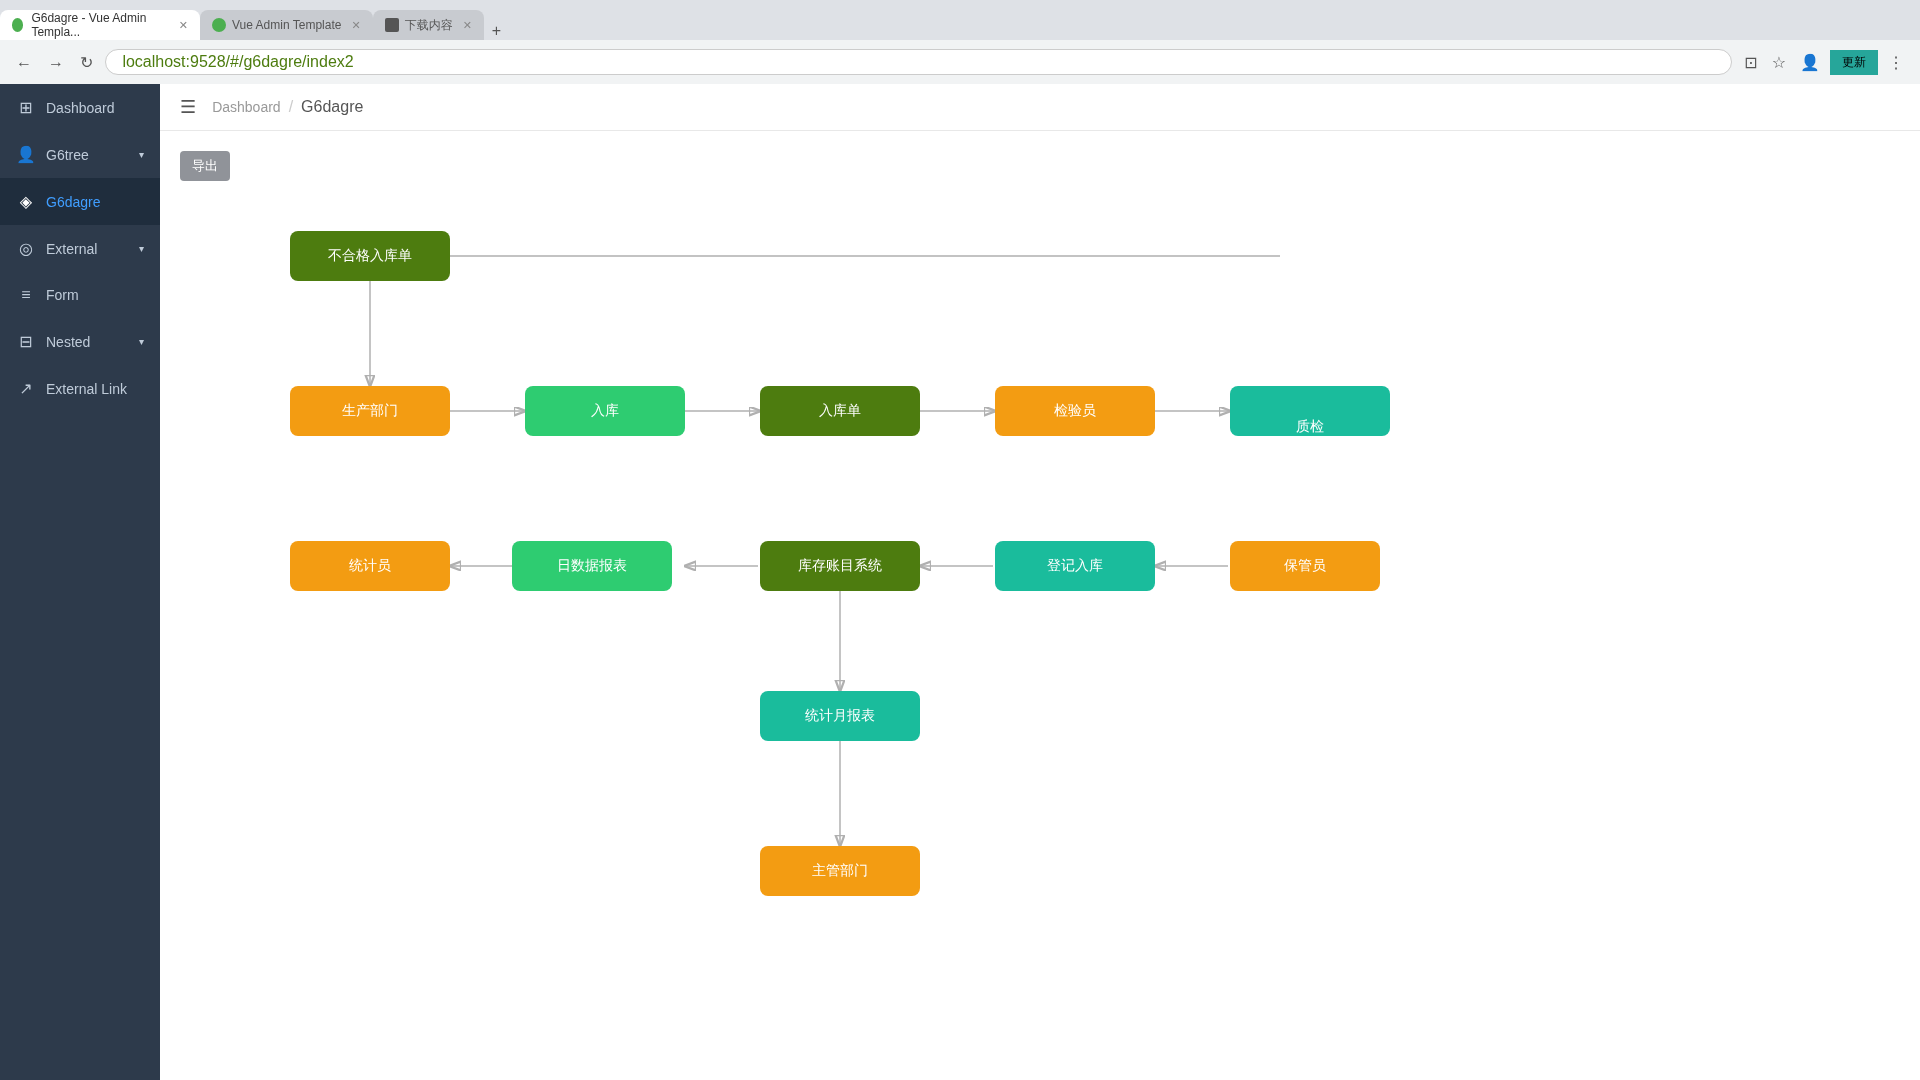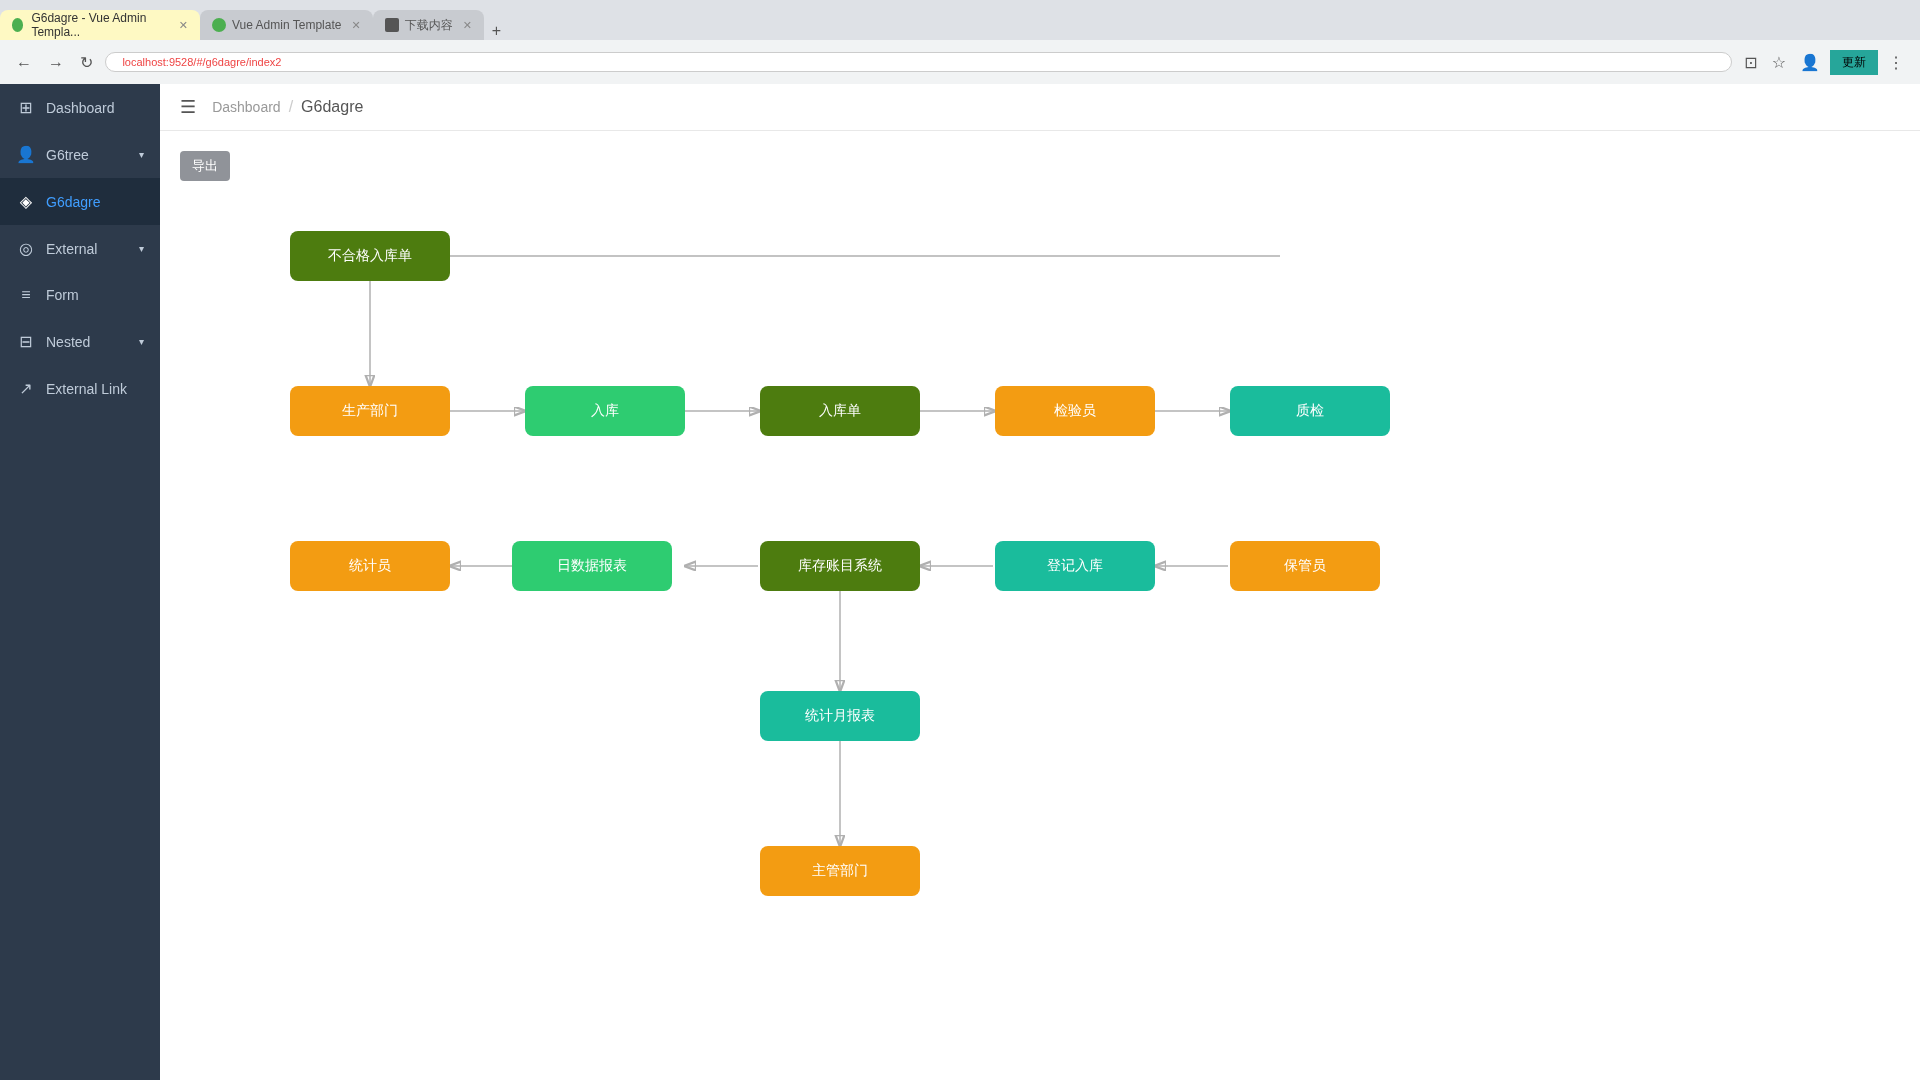--- a/index.html
+++ b/index.html
@@ -2,30 +2,30 @@
 <html><head>
   <meta charset="utf-8">
   <style>
     * { margin: 0; padding: 0; box-sizing: border-box; }
     body { font-family: 'Microsoft YaHei', Arial, sans-serif; background: #f0f2f5; display: flex; flex-direction: column; height: 100vh; overflow: hidden; }
 
     
     .browser-chrome { background: #dee1e6; flex-shrink: 0; }
     .tab-bar { display: flex; align-items: flex-end; padding: 8px 0 0 0; height: 40px; background: #dee1e6; }
     .tab { display: flex; align-items: center; padding: 0 12px; height: 30px; background: #fff; border-radius: 8px 8px 0 0; font-size: 12px; color: #333; max-width: 200px; gap: 6px; position: relative; }
-    .tab.active { background: #fef9c3; z-index: 1; gap: 8px; }
+    .tab.active { background: #ffffff; z-index: 1; gap: 8px; }
     .tab.inactive { background: #c8cbd0; color: #555; }
     .tab-favicon { width: 14px; height: 14px; border-radius: 2px; }
     .tab-favicon.green { background: #4caf50; border-radius: 50%; }
     .tab-favicon.download { background: #555; }
     .tab-close { margin-left: 4px; color: #888; font-size: 11px; cursor: pointer; }
     .tab-new { background: none; border: none; font-size: 16px; color: #555; padding: 0 8px; cursor: pointer; }
     .nav-bar { display: flex; align-items: center; padding: 6px 12px; background: #f1f3f4; gap: 8px; height: 44px; }
     .nav-btn { background: none; border: none; font-size: 16px; color: #555; cursor: pointer; padding: 4px; border-radius: 4px; }
-    .address-bar { flex: 1; background: #fff; border: 1px solid #ccc; border-radius: 20px; padding: 3px 16px; font-size: 11px; color: #ef4444; }
+    .address-bar { flex: 1; background: #fff; border: 1px solid #ccc; border-radius: 20px; padding: 3px 16px; font-size: 16px; color: #4d7c0f; }
     .nav-right { display: flex; align-items: center; gap: 6px; }
     .update-btn { background: #26a69a; color: #000000; border: none; border-radius: 0; padding: 4px 12px; font-size: 12px; cursor: pointer; }
 
     
     .app { display: flex; flex: 1; overflow: hidden; }
 
     
     .sidebar { width: 160px; background: #2d3a4b; color: #bfcbd9; flex-shrink: 0; overflow-y: auto; }
     .sidebar-item { display: flex; align-items: center; padding: 14px 16px; cursor: pointer; font-size: 14px; gap: 10px; transition: background 0.2s; }
     .sidebar-item.active { color: #fff; background: #1f2d3d; }
@@ -212,21 +212,21 @@
         </div>
 
         <div class="node node-red" style="left:580px; top:185px; width:160px; height:50px;">
           <span>入库单</span>
         </div>
 
         <div class="node node-yellow" style="left:815px; top:185px; width:160px; height:50px;">
           <span>检验员</span>
         </div>
 
-        <div class="node node-teal" style="left:1050px; top:185px; width:160px; height:50px;">
+        <div class="node node-teal" style="left:1050px; top:185px; width:160px; height:50px;align-items:flex-end;">
           <span>质检</span>
         </div>
 
         <div class="node node-yellow" style="left:110px; top:340px; width:160px; height:50px;">
           <span>统计员</span>
         </div>
 
         <div class="node node-green" style="left:332px; top:340px; width:160px; height:50px;">
           <span>日数据报表</span>
         </div>

